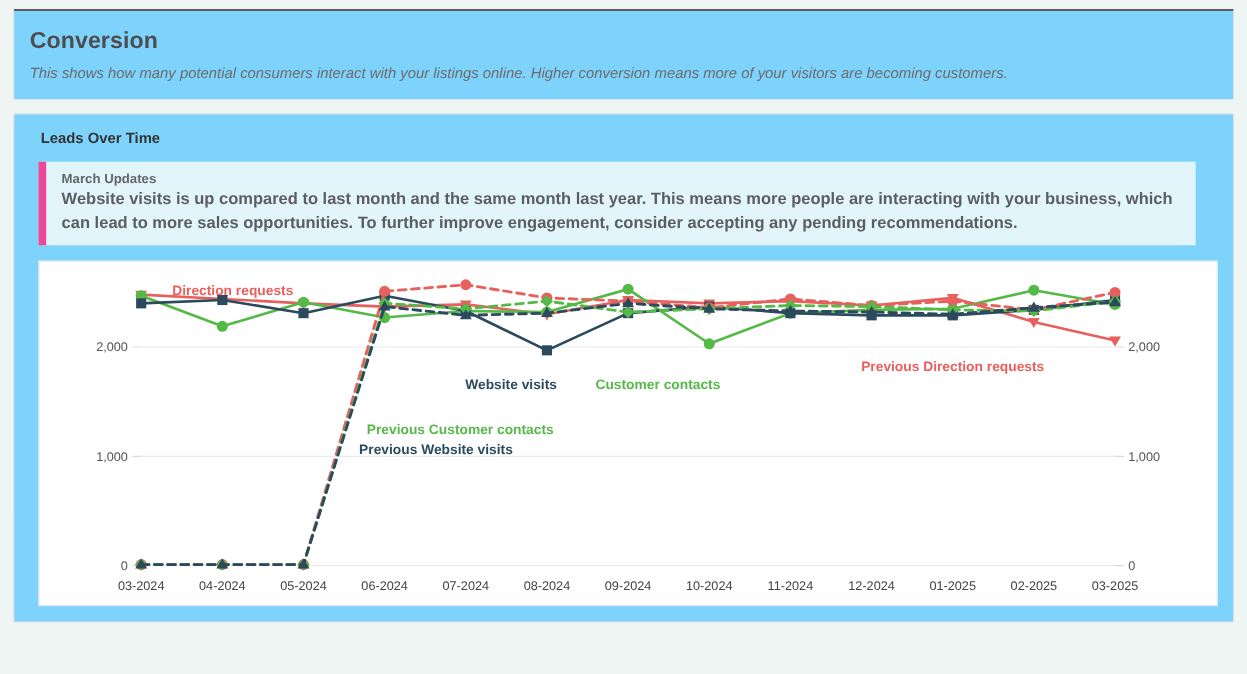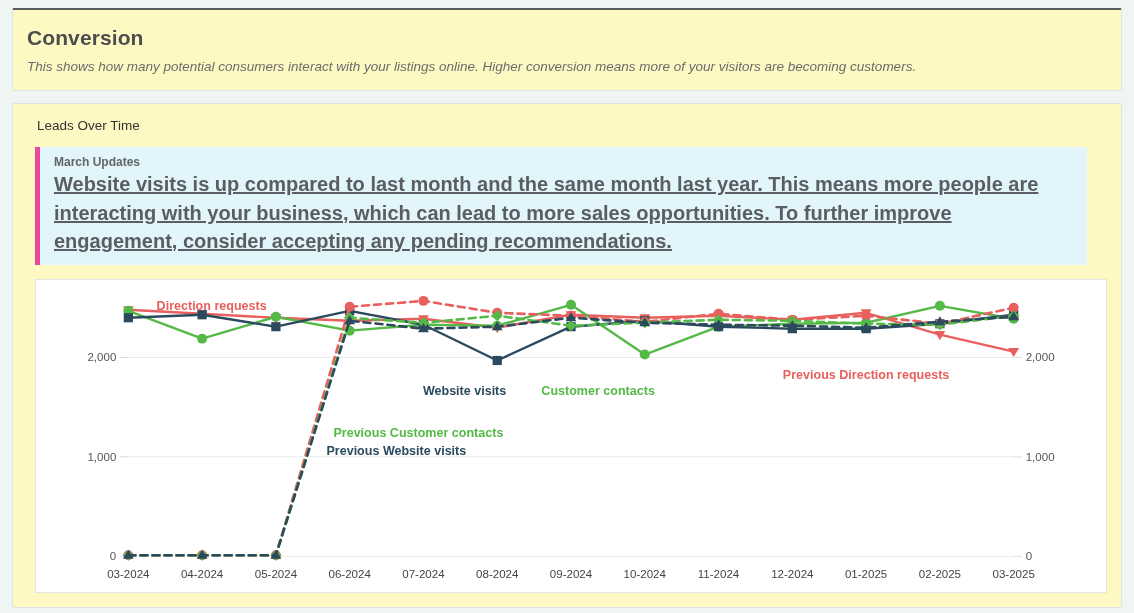--- a/index.html
+++ b/index.html
@@ -7,48 +7,48 @@
   html, body {
     margin: 0; padding: 0;
     width: 1134px; height: 613px;
     background: #eef5f3;
     font-family: "Liberation Sans", sans-serif;
     -webkit-font-smoothing: antialiased;
   }
   .page { width: 1134px; height: 613px; position: relative; overflow: hidden; padding: 8px 12px 0 12px; }
 
   .card {
-    background: #fef9c3;
+    background: #7dd3fc;
     border: 1px solid #dfe3e6;
     border-top: 2px solid #5a5a5a;
     border-radius: 2px;
   }
   .card.plain { border-top: 1px solid #dfe3e6; }
 
   
   .header-card { padding: 16px 14px 14px 14px; margin-bottom: 12px; }
   .page-title {
     font-size: 21px; font-weight: 600; color: #4d4d4d;
     margin: 0 0 8px 0; letter-spacing: .1px;
   }
   .page-subtitle { font-size: 13.5px; color: #6b6b6b; margin: 0; line-height: 1.35; font-style: italic; }
 
   
   .chart-card { padding: 14px 14px 14px 22px; position: relative; }
-  .section-title { font-size: 13.5px; font-weight: 400; color: #333; margin: 0 0 14px 2px; }
+  .section-title { font-size: 13.5px; font-weight: 700; color: #333; margin: 0 0 14px 2px; }
 
   .callout {
     background: #e1f5fb;
-    border-left: 5px solid #ec4899;
+    border-left: 7px solid #ec4899;
     padding: 8px 14px 10px 14px;
     margin-bottom: 14px;
     margin-right: 20px;
   }
   .callout-kicker { font-size: 12px; color: #62666a; font-weight: 600; margin-bottom: 1px; }
-  .callout-body { font-size: 20px; font-weight: 700; color: #5a5e62; line-height: 1.42; text-decoration: underline; }
+  .callout-body { font-size: 15px; font-weight: 700; color: #5a5e62; line-height: 1.42; }
 
   .plot-frame {
     border: 1px solid #e3e6e8;
     height: 314px;
     position: relative;
     background: #fff;
   }
   .plot-svg { display: block; width: 100%; height: 100%; }
 
   .tick-label { font-size: 11.5px; fill: #555; font-family: "Liberation Sans", sans-serif; }

